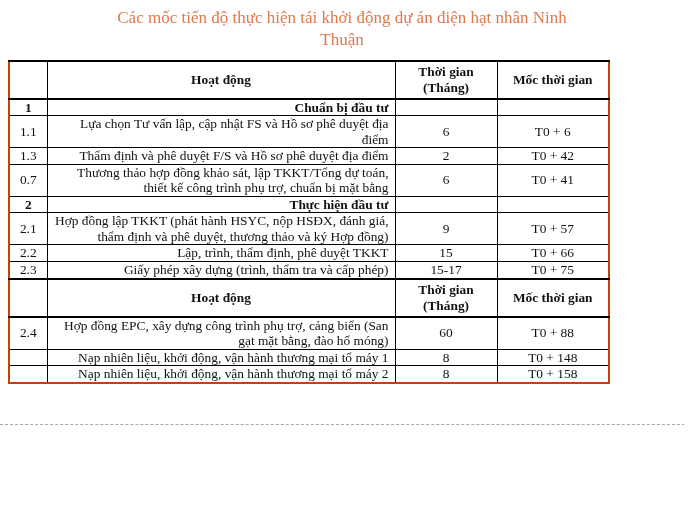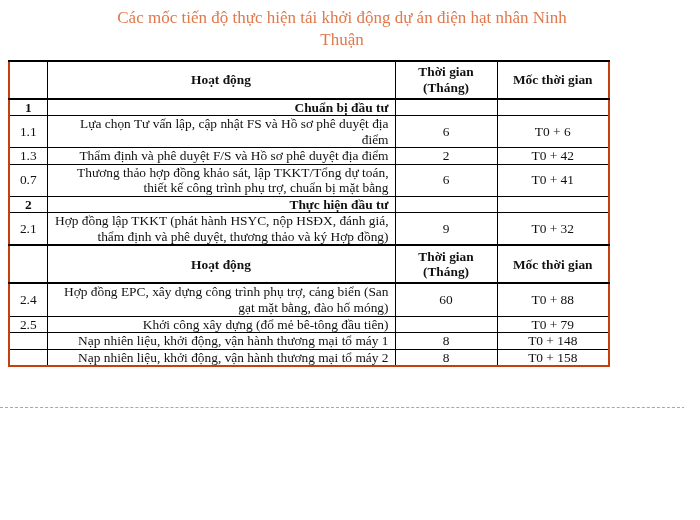--- a/index.html
+++ b/index.html
@@ -104,39 +104,45 @@
         <tr class="section-row">
           <td class="col-no">2</td>
           <td class="col-act">Thực hiện đầu tư</td>
           <td class="col-dur"></td>
           <td class="col-mil"></td>
         </tr>
         <tr class="item-row">
           <td class="col-no">2.1</td>
           <td class="col-act">Hợp đồng lập TKKT (phát hành HSYC, nộp HSĐX, đánh giá, thẩm định và phê duyệt, thương thảo và ký Hợp đồng)</td>
           <td class="col-dur">9</td>
-          <td class="col-mil">T0 + 32</td>
+          <td class="col-mil">T0 + 57</td>
+        </tr>
+        <tr class="item-row">
+          <td class="col-no">2.2</td>
+          <td class="col-act">Lập, trình, thẩm định, phê duyệt TKKT</td>
+          <td class="col-dur">15</td>
+          <td class="col-mil">T0 + 66</td>
+        </tr>
+        <tr class="item-row">
+          <td class="col-no">2.3</td>
+          <td class="col-act">Giấy phép xây dựng (trình, thẩm tra và cấp phép)</td>
+          <td class="col-dur">15-17</td>
+          <td class="col-mil">T0 + 75</td>
         </tr>
         <tr class="header-row">
           <th class="col-no"></th>
           <th class="col-act">Hoạt động</th>
           <th class="col-dur">Thời gian (Tháng)</th>
           <th class="col-mil">Mốc thời gian</th>
         </tr>
         <tr class="item-row">
           <td class="col-no">2.4</td>
           <td class="col-act">Hợp đồng EPC, xây dựng công trình phụ trợ, cảng biển (San gạt mặt bằng, đào hố móng)</td>
           <td class="col-dur">60</td>
           <td class="col-mil">T0 + 88</td>
-        </tr>
-        <tr class="item-row">
-          <td class="col-no">2.5</td>
-          <td class="col-act">Khởi công xây dựng (đổ mẻ bê-tông đầu tiên)</td>
-          <td class="col-dur"></td>
-          <td class="col-mil">T0 + 79</td>
         </tr>
         <tr class="item-row">
           <td class="col-no"></td>
           <td class="col-act">Nạp nhiên liệu, khởi động, vận hành thương mại tổ máy 1</td>
           <td class="col-dur">8</td>
           <td class="col-mil">T0 + 148</td>
         </tr>
         <tr class="item-row">
           <td class="col-no"></td>
           <td class="col-act">Nạp nhiên liệu, khởi động, vận hành thương mại tổ máy 2</td>

